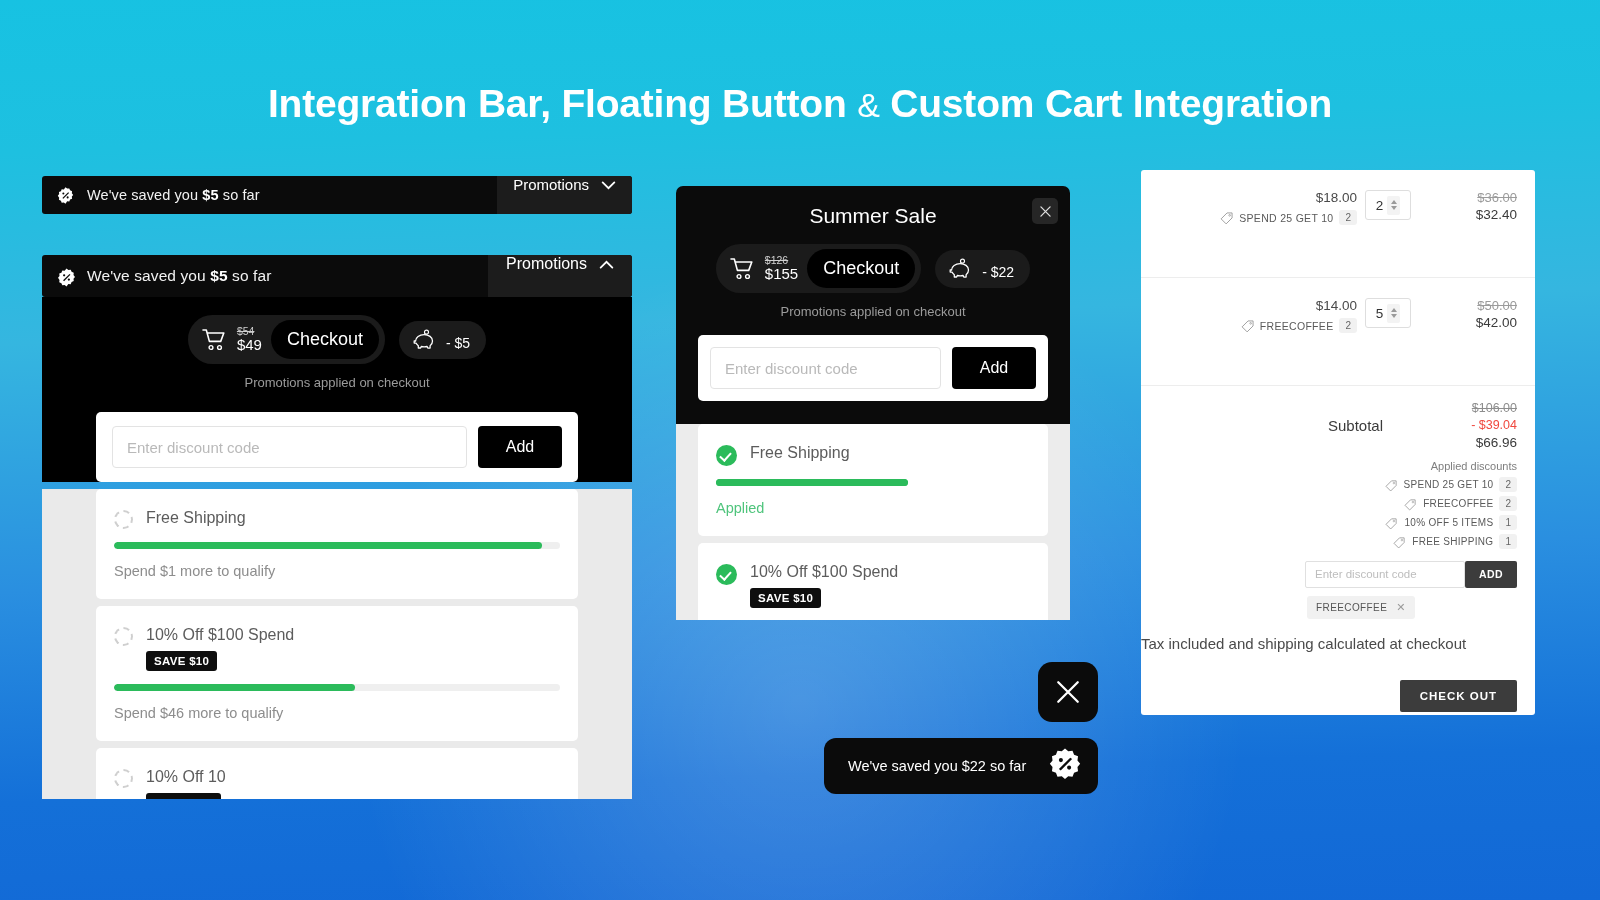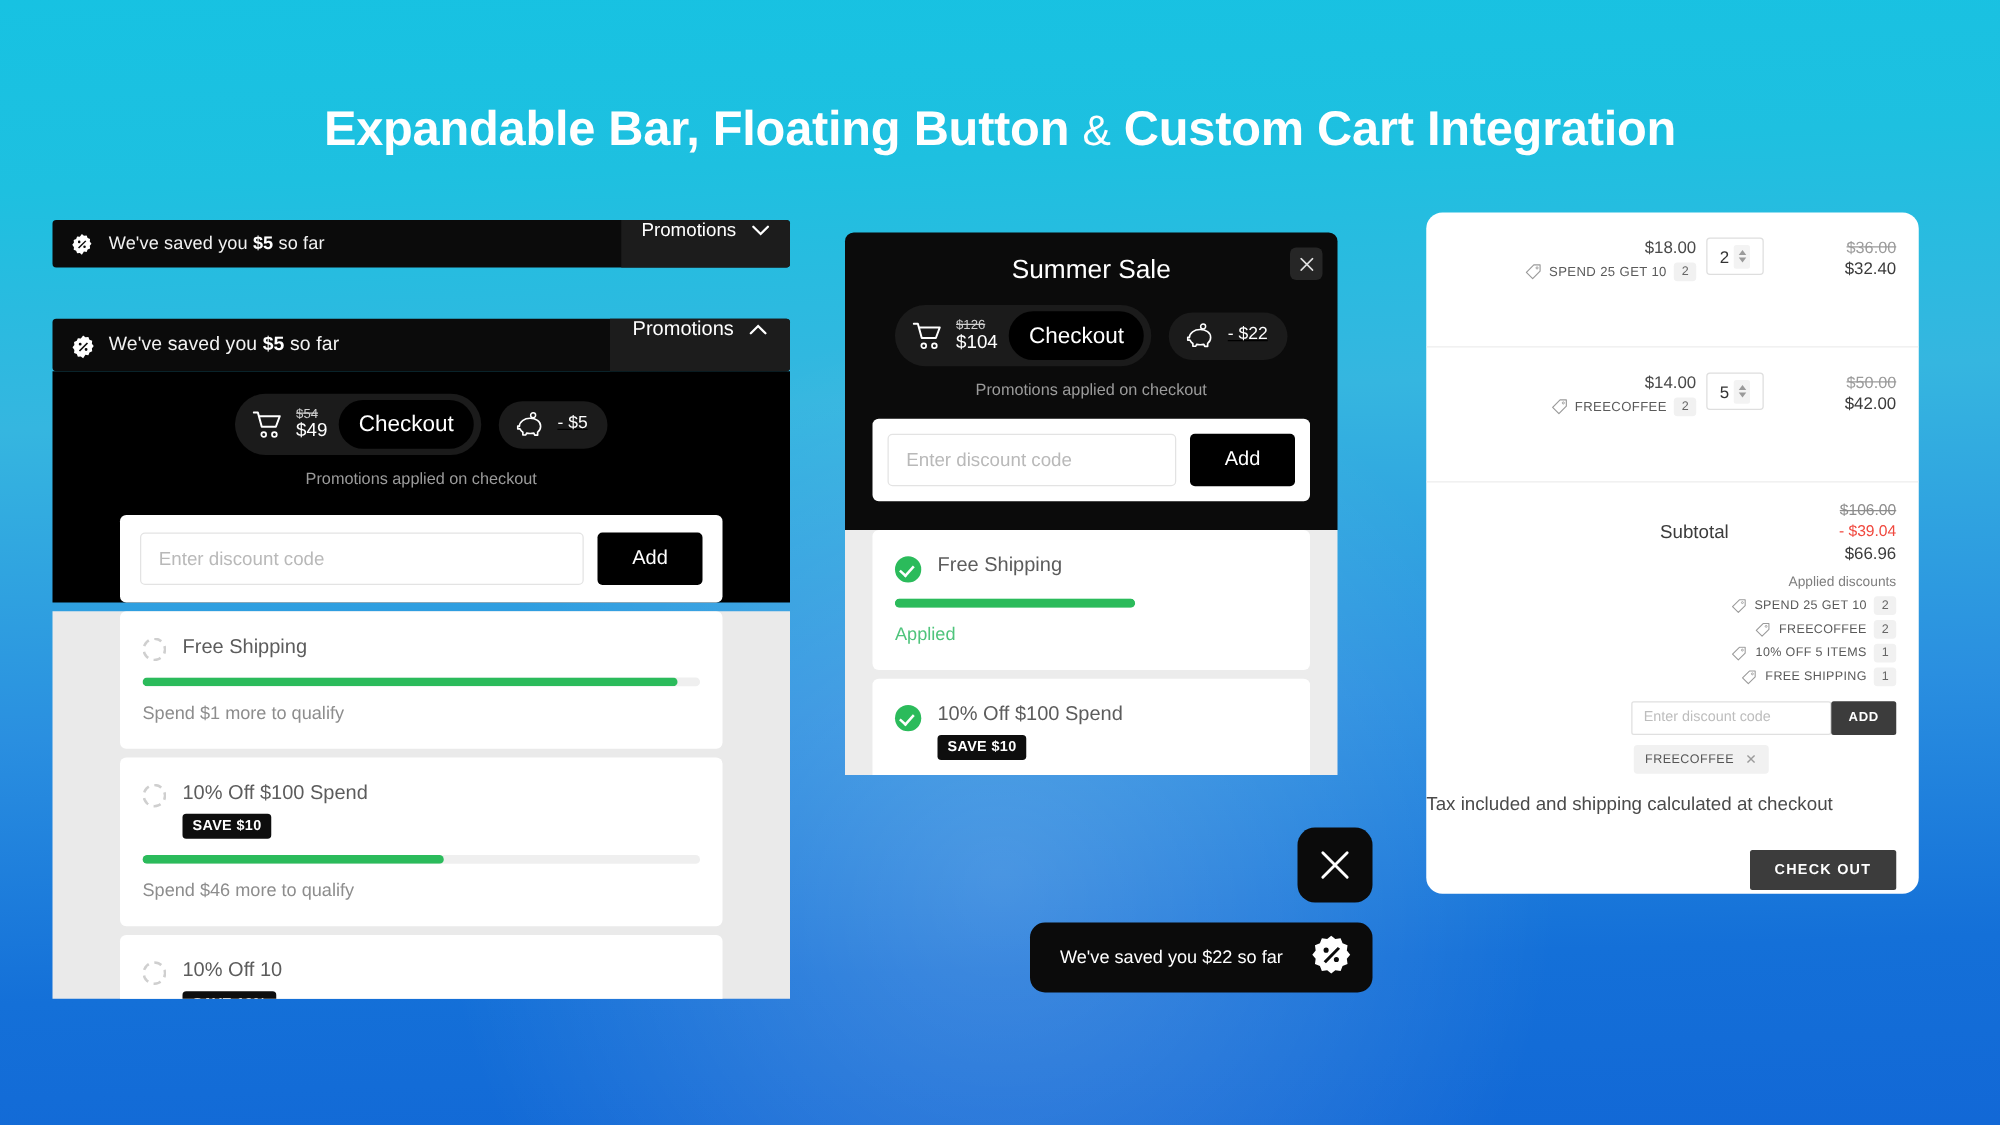--- a/index.html
+++ b/index.html
@@ -60,23 +60,22 @@
   .prices { line-height: 1.05; text-align: left; }
   .price-old { font-size: 10.5px; color: #cfcfcf; text-decoration: line-through; display: block; }
   .price-new { font-size: 15px; color: #fff; display: block; }
   .checkout-btn {
     background: #000; color: #fff; border: none; cursor: pointer;
     border-radius: 22px; padding: 9px 16px;
     font-size: 18px; font-family: inherit;
   }
   .piggy-pill {
     background: #1b1b1b; border-radius: 30px;
-    display: flex; align-items: flex-start; gap: 8px;
+    display: flex; align-items: flex-end; gap: 8px;
     padding: 8px 16px 8px 13px;
-    text-decoration: underline;
   }
   .piggy-icon { width: 26px; height: 22px; }
   .piggy-val { font-size: 14px; color: #fff; }
   .applied-note { text-align: center; font-size: 13px; color: #9b9b9b; padding: 11px 0 0; }
 
   
   .scroll-area {
     background: #eaeaea; overflow: hidden;
     padding: 0 0 0 0;
   }
@@ -139,21 +138,21 @@
     background: #262626; border: none; cursor: pointer;
     color: #e0e0e0; font-size: 14px; line-height: 1;
     display: flex; align-items: center; justify-content: center;
   }
   .mid-scroll { background: #ececec; overflow: hidden; }
 
   
   .col-right {
     position: absolute; left: 1141px; top: 170px;
     width: 394px; height: 545px;
-    background: #fff; border-radius: 13px; overflow: hidden;
+    background: #fff; border-radius: 3px; overflow: hidden;
     font-family: "Liberation Sans", sans-serif;
   }
   .cart-row {
     display: flex; align-items: flex-start;
     padding: 20px 18px 0 14px; min-height: 108px;
     border-bottom: 1px solid #ededed;
   }
   .cart-row:last-of-type { border-bottom: none; }
   .cart-left { flex: 1; text-align: right; padding-right: 8px; }
   .cart-unit { font-size: 13.5px; color: #4a4a4a; }
@@ -238,21 +237,21 @@
     display: flex; align-items: center; justify-content: space-between;
     padding: 0 16px 0 24px; cursor: pointer;
   }
   .float-pill-text { font-size: 14.5px; }
   .float-pill-text b { font-weight: 400; }
 </style>
 </head>
 <body>
 
 <div class="page-title">
-  <span>Expandable Bar, Floating Button </span><span class="amp">&amp;</span><span> Custom Cart Integration</span>
+  <span>Integration Bar, Floating Button </span><span class="amp">&amp;</span><span> Custom Cart Integration</span>
 </div>
 
 <div class="col-left">
 
   <div class="bar">
     <span class="bar-icon">
       <svg viewBox="0 0 24 24" width="19" height="19">
           <path fill="#fff" d="M12 1.6l2.1 1.7 2.7-.3 1 2.5 2.5 1-.3 2.7 1.7 2.1-1.7 2.1.3 2.7-2.5 1-1 2.5-2.7-.3L12 22.4l-2.1-1.7-2.7.3-1-2.5-2.5-1 .3-2.7L2.3 12.3 4 10.2l-.3-2.7 2.5-1 1-2.5 2.7.3z"></path>
           <path fill="#0b0b0b" d="M9.3 8.2a1.3 1.3 0 110 2.6 1.3 1.3 0 010-2.6zm5.4 4.9a1.3 1.3 0 110 2.6 1.3 1.3 0 010-2.6zM15.4 8l1.1.9-7.3 7.3-1.1-1z"></path>
         </svg>
@@ -376,21 +375,21 @@
       <div class="cart-pill">
         <span class="cart-icon">
           <svg viewBox="0 0 26 23" width="26" height="23">
               <path d="M1 2h3.3l3.1 11.4h11.3L21.8 5H6" stroke="#fff" stroke-width="1.6" fill="none" stroke-linecap="round" stroke-linejoin="round"></path>
               <circle cx="9" cy="19.5" r="1.9" stroke="#fff" stroke-width="1.4" fill="none"></circle>
               <circle cx="17.5" cy="19.5" r="1.9" stroke="#fff" stroke-width="1.4" fill="none"></circle>
             </svg>
         </span>
         <span class="prices">
           <span class="price-old">$126</span>
-          <span class="price-new">$104</span>
+          <span class="price-new">$155</span>
         </span>
         <button class="checkout-btn">Checkout</button>
       </div>
       <div class="piggy-pill">
         <span class="piggy-icon">
           <svg viewBox="0 0 26 22" width="26" height="22">
               <circle cx="14.5" cy="3.2" r="2" stroke="#fff" stroke-width="1.2" fill="none"></circle>
               <path d="M3.5 12.2c0-3.9 4-6.6 8.6-6.6 4.6 0 8.4 2.6 8.4 6.4 0 2-.9 3.6-2.4 4.7v2.4h-2.3l-.7-1.6c-.9.2-2 .3-3 .3-1 0-1.9-.1-2.8-.3L8.6 19H6.3v-2.2c-1-.7-1.8-1.6-2.3-2.7H2.2v-2.3h1.3z" stroke="#fff" stroke-width="1.3" fill="none" stroke-linejoin="round"></path>
             </svg>
         </span>

